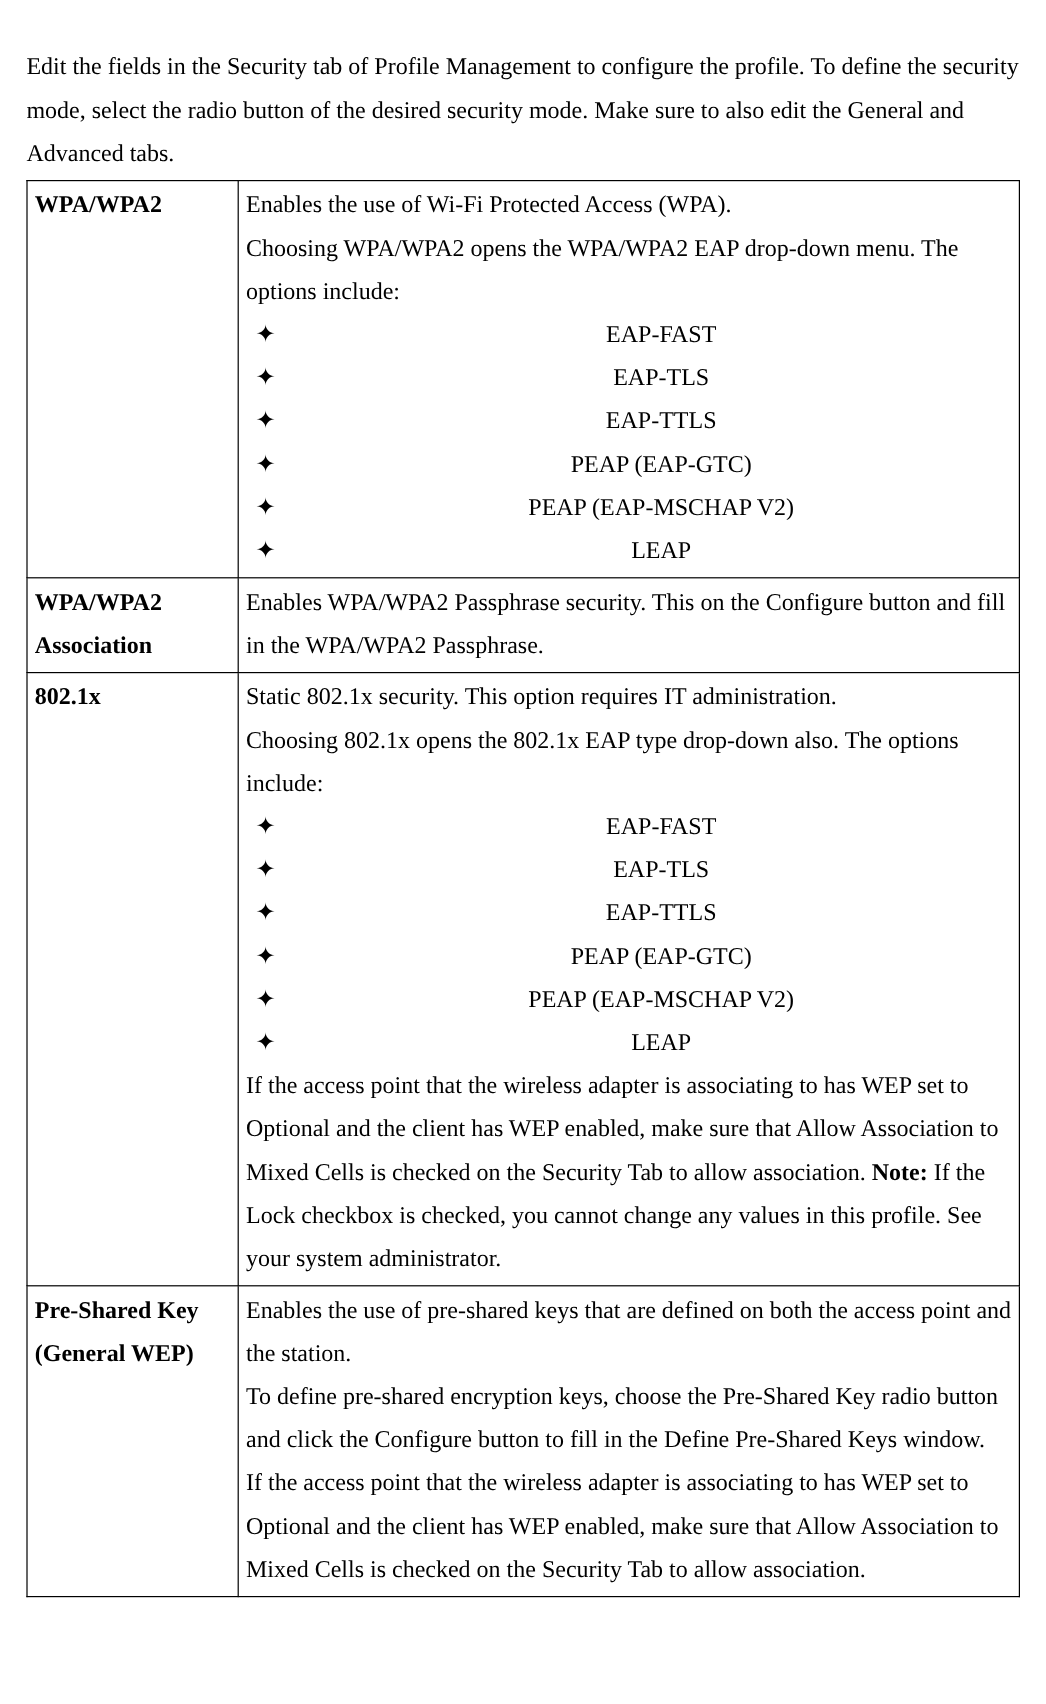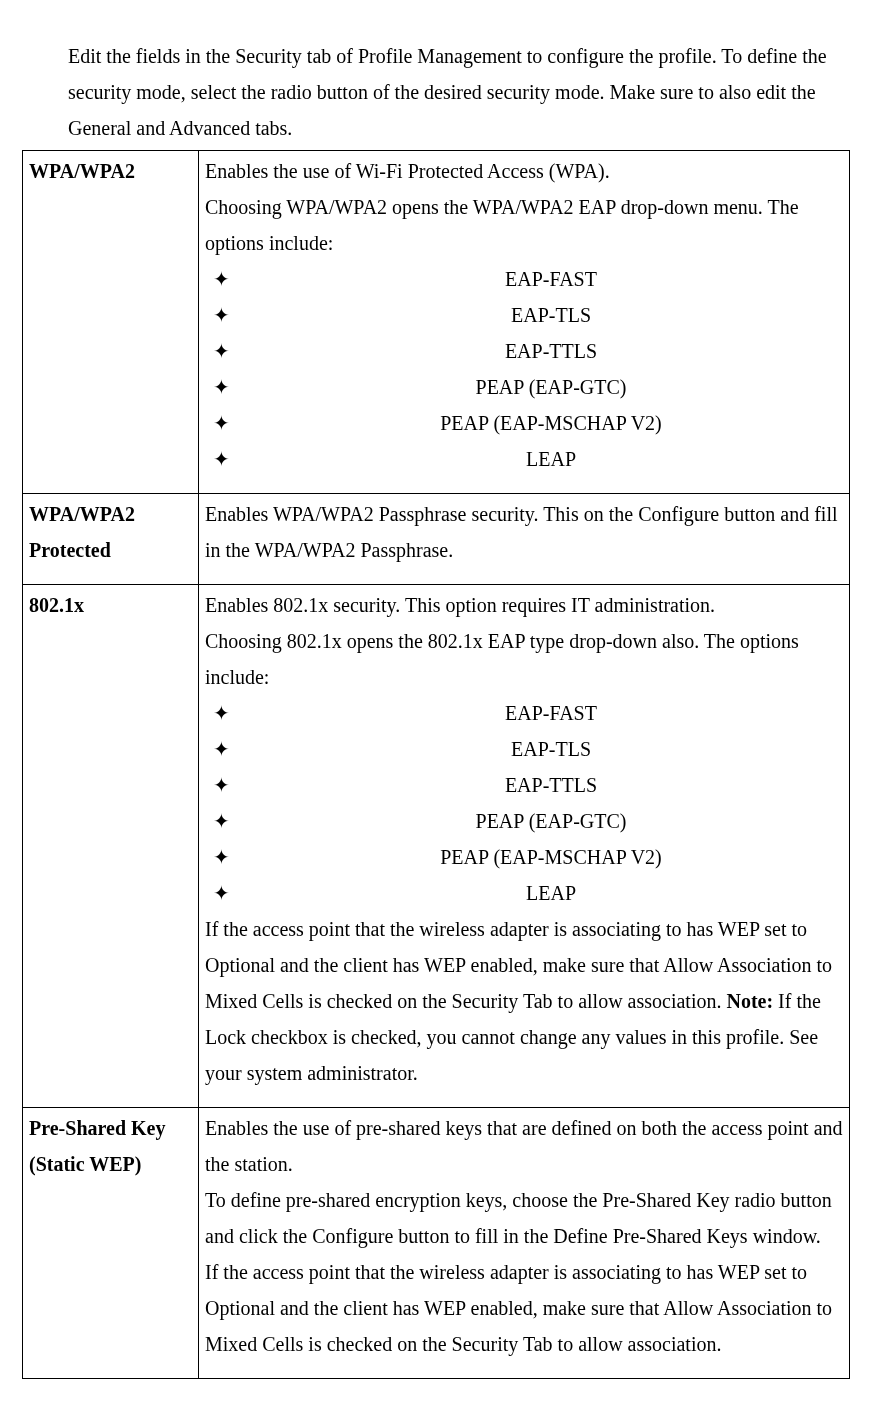--- a/index.html
+++ b/index.html
@@ -8,31 +8,30 @@
     line-height: 1.8;
     color: #000;
     background: #fff;
     margin: 0;
     padding: 18px 22px;
     width: 872px;
     box-sizing: border-box;
   }
   .intro {
     margin-bottom: 4px;
-    margin-left: 46px;
   }
   table {
     border-collapse: collapse;
     width: 100%;
     table-layout: fixed;
   }
   td {
     border: 1px solid #000;
     vertical-align: top;
-    padding: 2px 6px 16px 6px;
+    padding: 2px 6px 4px 6px;
     margin-left: 22px;
   }
   col.c1 { width: 176px; }
   col.c2 { }
   .term {
     font-weight: bold;
   }
   .para {
     margin: 0;
   }
@@ -77,45 +76,45 @@
           <li>EAP-FAST</li>
           <li>EAP-TLS</li>
           <li>EAP-TTLS</li>
           <li>PEAP (EAP-GTC)</li>
           <li>PEAP (EAP-MSCHAP V2)</li>
           <li>LEAP</li>
         </ul>
       </td>
     </tr>
     <tr>
-      <td class="term">WPA/WPA2 Protected</td>
+      <td class="term">WPA/WPA2 Association</td>
       <td>
         <p class="para">Enables WPA/WPA2 Passphrase security. This on the Configure button and fill in the WPA/WPA2 Passphrase.</p>
       </td>
     </tr>
     <tr>
       <td class="term">802.1x</td>
       <td>
-        <p class="para">Enables 802.1x security. This option requires IT administration.</p>
+        <p class="para">Static 802.1x security. This option requires IT administration.</p>
         <p class="para">Choosing 802.1x opens the 802.1x EAP type drop-down also. The options include:</p>
         <ul class="diamond">
           <li>EAP-FAST</li>
           <li>EAP-TLS</li>
           <li>EAP-TTLS</li>
           <li>PEAP (EAP-GTC)</li>
           <li>PEAP (EAP-MSCHAP V2)</li>
           <li>LEAP</li>
         </ul>
         <p class="para">
           <span>If the access point that the wireless adapter is associating to has WEP set to Optional and the client has WEP enabled, make sure that Allow Association to Mixed Cells is checked on the Security Tab to allow association. </span><span class="note-label">Note:</span><span> If the Lock checkbox is checked, you cannot change any values in this profile. See your system administrator.</span>
         </p>
       </td>
     </tr>
     <tr>
-      <td class="term">Pre-Shared Key (Static WEP)</td>
+      <td class="term">Pre-Shared Key (General WEP)</td>
       <td>
         <p class="para">Enables the use of pre-shared keys that are defined on both the access point and the station.</p>
         <p class="para">To define pre-shared encryption keys, choose the Pre-Shared Key radio button and click the Configure button to fill in the Define Pre-Shared Keys window.</p>
         <p class="para">If the access point that the wireless adapter is associating to has WEP set to Optional and the client has WEP enabled, make sure that Allow Association to Mixed Cells is checked on the Security Tab to allow association.</p>
       </td>
     </tr>
   </tbody>
 </table>
 
 </body></html>

